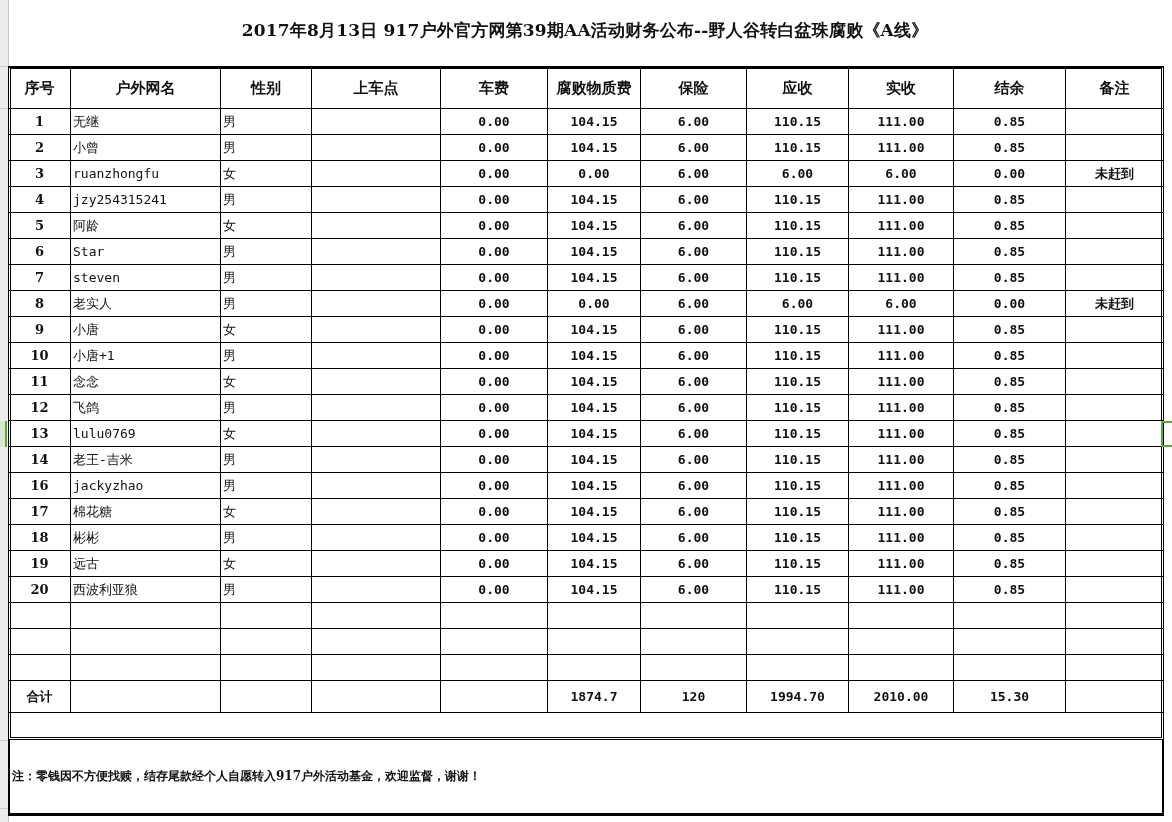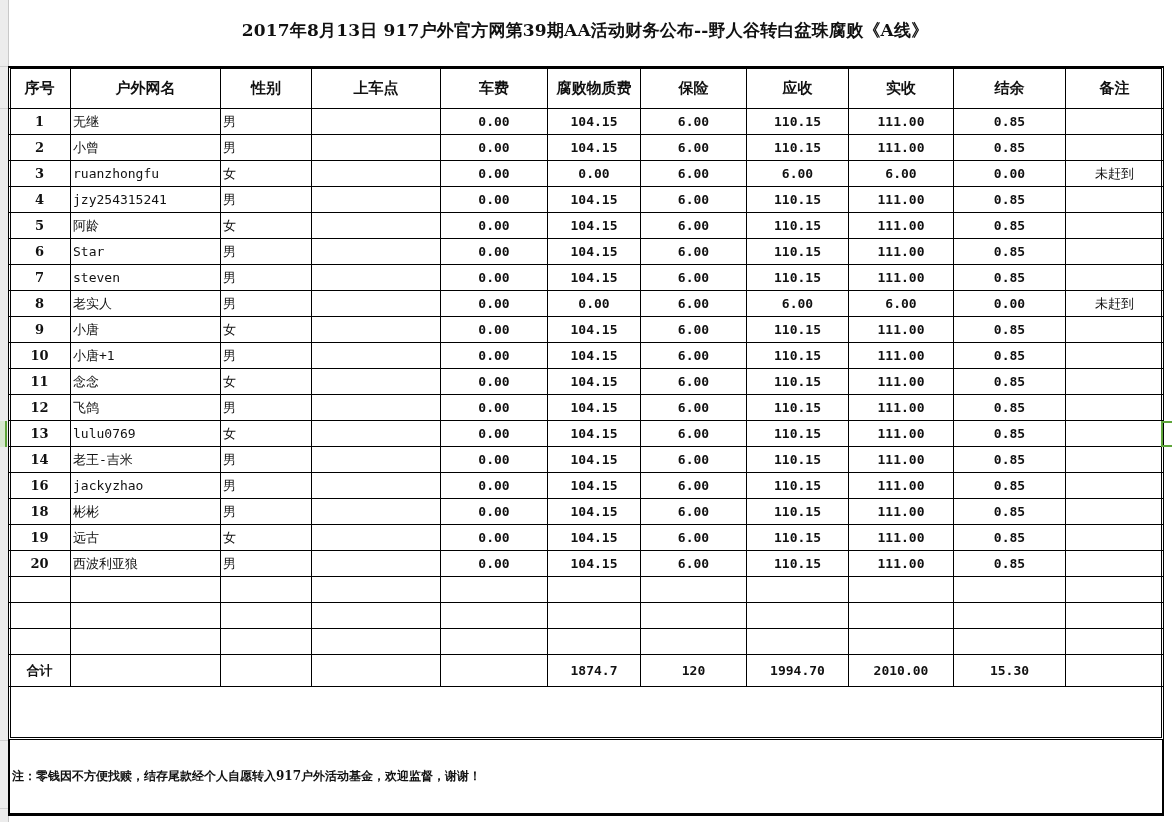--- a/index.html
+++ b/index.html
@@ -36,21 +36,21 @@
   table.sheet td {
     border: 1px solid #000; height: 25px; padding: 0 2px;
     font-size: 13px; color: #111; overflow: hidden; white-space: nowrap;
   }
   table.sheet tr.hdr td { height: 40px; font-weight: bold; text-align: center; font-size: 15px; }
   table.sheet tr.total td { height: 31px; font-weight: bold; }
   td.num { text-align: center; font-weight: bold; font-family: "DejaVu Sans Mono", "Liberation Mono", monospace; font-size: 12px; }
   td.idx { text-align: center; font-weight: bold; font-size: 12px; }
   td.name { text-align: left; font-family: "DejaVu Sans Mono", "Liberation Mono", monospace; font-size: 13px; }
   td.gender { text-align: left; font-size: 14px; }
-  td.note { text-align: center; font-weight: normal; font-size: 13px; }
+  td.note { text-align: center; font-weight: bold; font-size: 13px; }
   .footnote {
     position: absolute; left: 8px; top: 740px; width: 1156px; height: 76px;
     border-left: 2px solid #000; border-right: 2px solid #000; border-bottom: 3px solid #000;
     box-sizing: border-box; display: flex; align-items: center;
     font-size: 12px; font-weight: bold; color: #111; padding-left: 2px;
   }
   .green-marker {
     position: absolute; left: 1161px; top: 421px; width: 11px; height: 26px;
     border: 2px solid #5ea53a; border-right: none; box-sizing: border-box;
   }
@@ -287,20 +287,33 @@
         <td class="name"></td>
         <td class="num">0.00</td>
         <td class="num">104.15</td>
         <td class="num">6.00</td>
         <td class="num">110.15</td>
         <td class="num">111.00</td>
         <td class="num">0.85</td>
         <td class="note"></td>
       </tr>
       <tr>
+        <td class="idx">17</td>
+        <td class="name">棉花糖</td>
+        <td class="gender">女</td>
+        <td class="name"></td>
+        <td class="num">0.00</td>
+        <td class="num">104.15</td>
+        <td class="num">6.00</td>
+        <td class="num">110.15</td>
+        <td class="num">111.00</td>
+        <td class="num">0.85</td>
+        <td class="note"></td>
+      </tr>
+      <tr>
         <td class="idx">18</td>
         <td class="name">彬彬</td>
         <td class="gender">男</td>
         <td class="name"></td>
         <td class="num">0.00</td>
         <td class="num">104.15</td>
         <td class="num">6.00</td>
         <td class="num">110.15</td>
         <td class="num">111.00</td>
         <td class="num">0.85</td>

